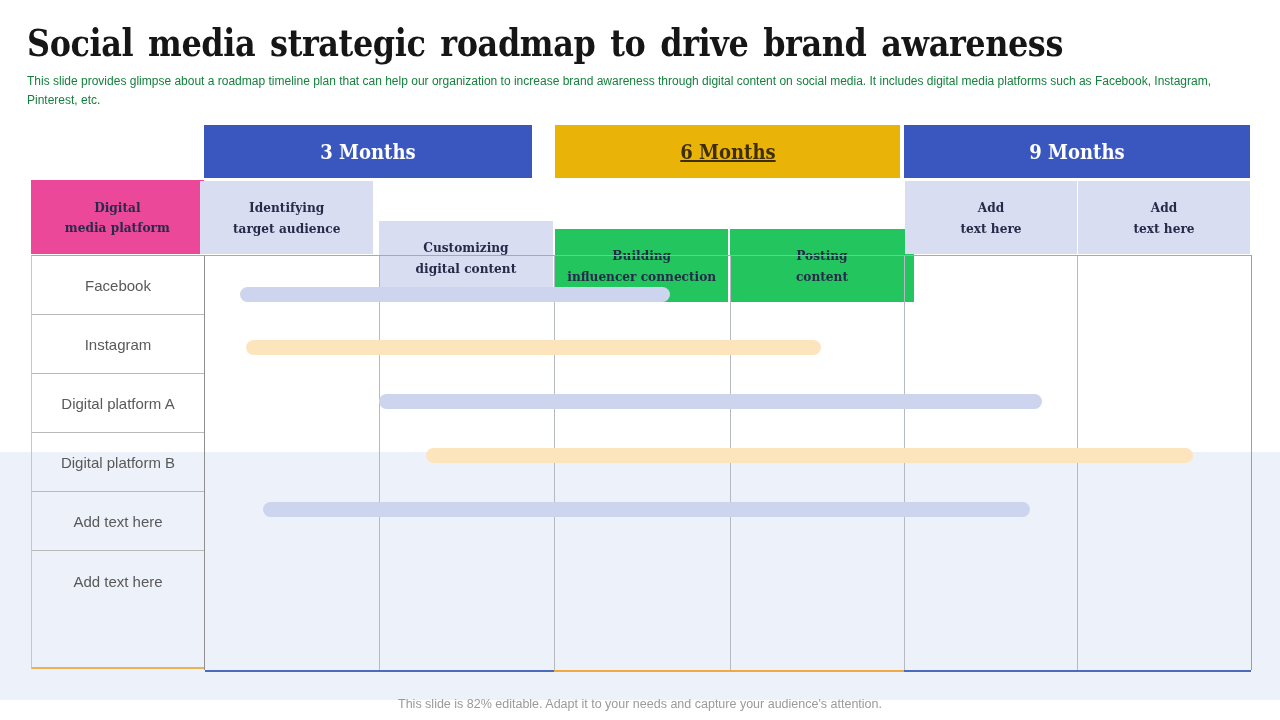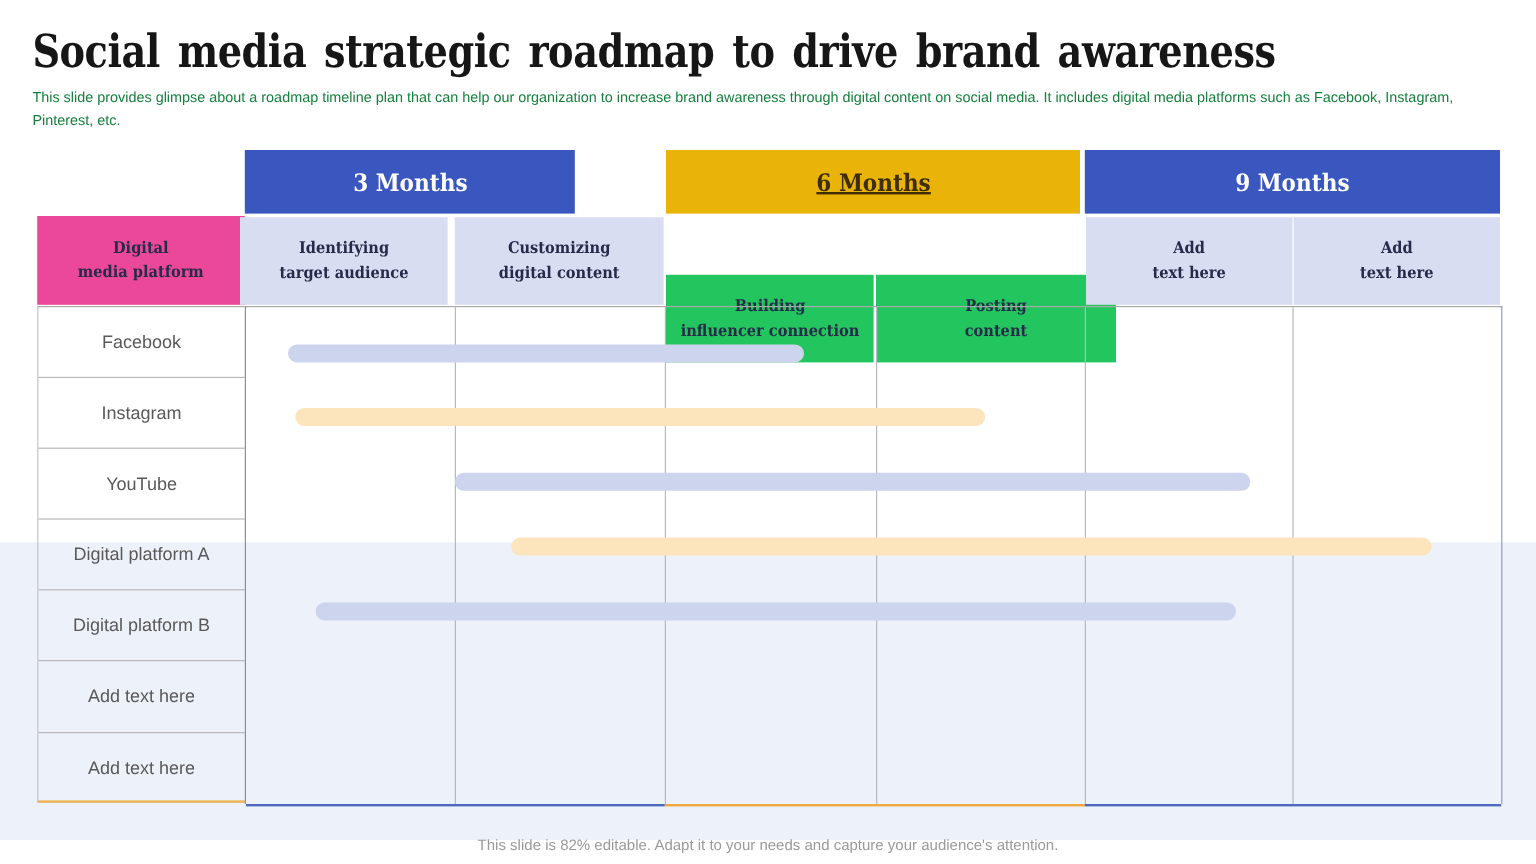--- a/index.html
+++ b/index.html
@@ -59,64 +59,63 @@
           color:#9a9a9a;font-size:12.5px;}
 </style>
 </head>
 <body>
 
 <div class="band"></div>
 
 <h1 class="title">Social media strategic roadmap to drive brand awareness</h1>
 <p class="subtitle">This slide provides glimpse about a roadmap timeline plan that can help our organization to increase brand awareness through digital content on social media. It includes digital media platforms such as Facebook, Instagram, Pinterest, etc.</p>
 
-<div class="month blue" style="left:204px;width:275px;">
+<div class="month blue" style="left:204px;width:328px;">
   <span class="month-label">3 Months</span>
 </div>
 <div class="month orange" style="left:555px;width:345px;">
   <span class="month-label">6 Months</span>
 </div>
 <div class="month blue" style="left:904px;width:346px;">
   <span class="month-label">9 Months</span>
 </div>
 
 <div class="corner">
   <span class="phase-label">Digital
 media platform</span>
 </div>
 
 <div class="phase lavender" style="left:200px;width:173px;">
   <span class="phase-label">Identifying
 target audience</span>
 </div>
-<div class="phase lavender" style="left:379px;width:174px;">
+<div class="phase lavender" style="left:379px;width:174px;margin-top:40px;">
   <span class="phase-label">Customizing
 digital content</span>
 </div>
 <div class="phase cream" style="left:555px;width:173px;">
   <span class="phase-label">Building
 influencer connection</span>
 </div>
-<div class="phase cream" style="left:730px;width:200px;">
+<div class="phase cream" style="left:730px;width:184px;">
   <span class="phase-label">Posting
 content</span>
 </div>
 <div class="phase lavender" style="left:905px;width:172px;">
   <span class="phase-label">Add
 text here</span>
 </div>
 <div class="phase lavender" style="left:1078px;width:172px;">
   <span class="phase-label">Add
 text here</span>
 </div>
 
 <div class="labels-col">
   <div class="row-label">Facebook</div>
   <div class="row-label">Instagram</div>
-  <div class="row-label">YouTube</div>
   <div class="row-label">Digital platform A</div>
   <div class="row-label">Digital platform B</div>
   <div class="row-label">Add text here</div>
   <div class="row-label">Add text here</div>
 </div>
 
 <div class="grid">
   <div class="vline" style="left:174px;"></div>
   <div class="vline" style="left:349px;"></div>
   <div class="vline" style="left:525px;"></div>

